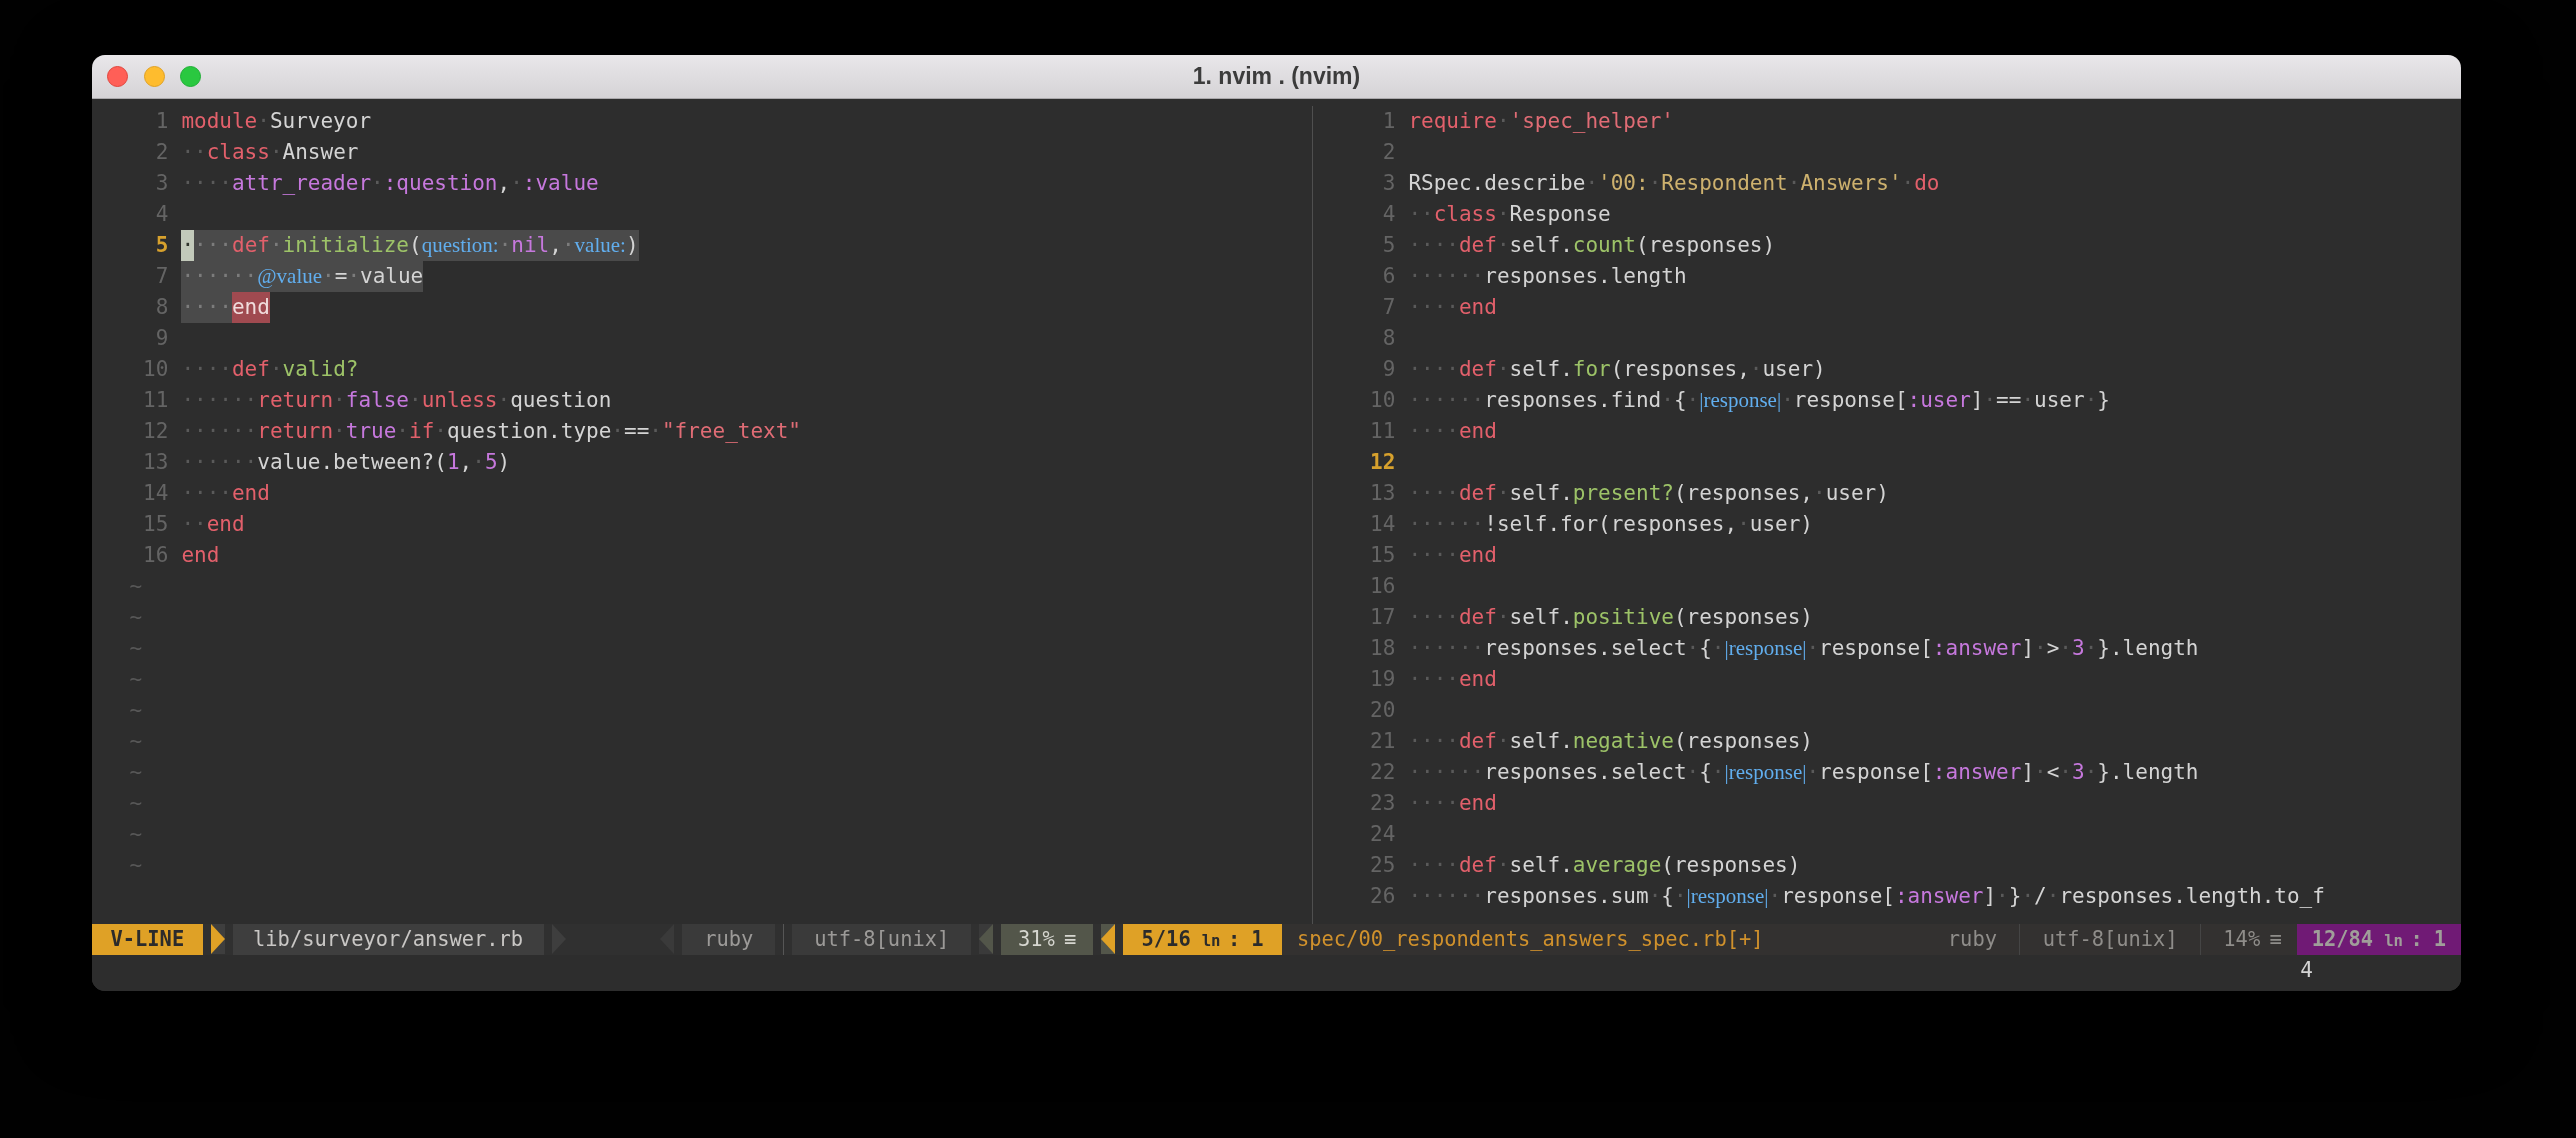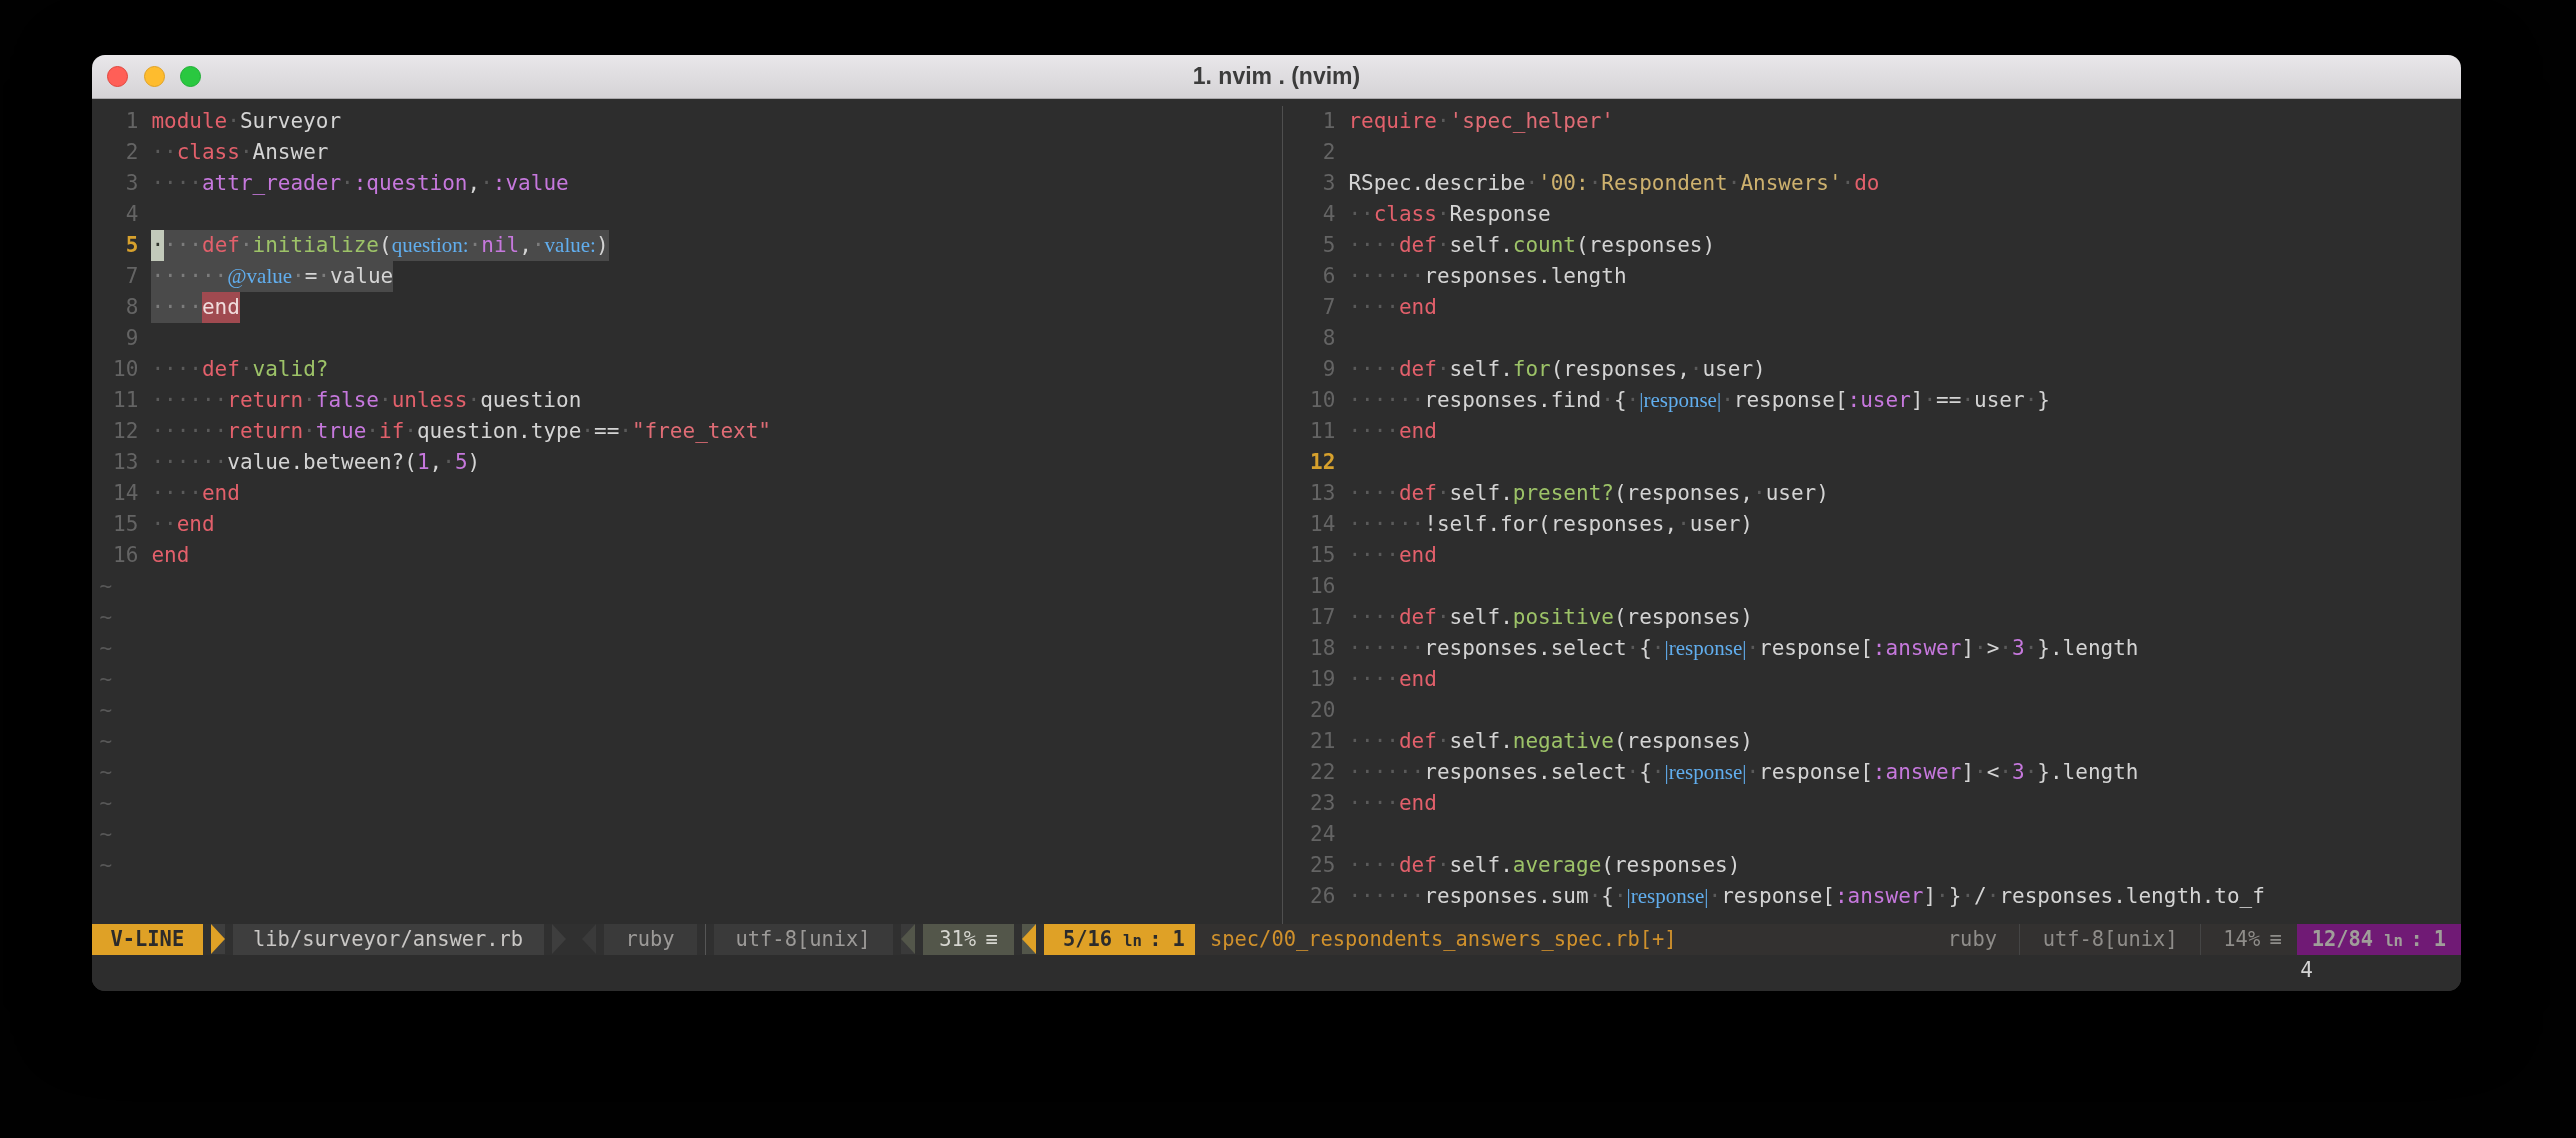--- a/index.html
+++ b/index.html
@@ -21,21 +21,21 @@
   .light.yellow { background:var(--light_yellow); border:0.9px solid #dfa023; }
   .light.green  { background:var(--light_green);  border:0.9px solid #1fae35; }
   .title { position:absolute; left:0; right:0; top:0; height:43px; line-height:43px;
            text-align:center; font-family:"Liberation Sans", sans-serif; font-size:23px;
            color:var(--title_fg); font-weight:700; }
 
   
   .content { position:relative; height:892px; background:var(--bg); padding-top:7.4px;
              font-size:21px; color:var(--fg); }
   .rows-wrap { display:flex; height:818px; overflow:hidden; }
-  .rows { overflow:hidden; }
+  .rows { overflow:hidden;margin-left:30px; }
   .rows-left { width:1185px; }
   .vdivider { width:12px; position:relative; flex-shrink:0; }
   .vdivider::after { content:""; position:absolute; left:4.6px; top:0; bottom:0; width:1.9px;
                      background:var(--divider); }
   .rows-right { flex:1; }
 
   .row { height:31px; line-height:31px; white-space:pre; padding-left:7.4px; overflow:hidden; }
   .lnum { display:inline-block; width:39px; text-align:right; margin-right:13px;
           color:var(--lineno); }
   .lnum.curln { color:var(--curlineno); font-weight:bold; }
@@ -53,21 +53,21 @@
   .cy { color:var(--cy);font-family:Liberation Serif, serif; }
   .st { color:var(--st); }
   .st2 { color:var(--st2); }
   .cursor { background:var(--cursorbg); color:#2c2f28; }
   .cursor .ws { color:#30342c; }
   .kwm { background:var(--matchbg); color:var(--matchfg); }
 
   
   .status-row { display:flex; height:31px; font-size:20.4px; }
   .statusline { height:31px; line-height:31px; display:flex; overflow:hidden; align-items:stretch; }
-  .statusline.active { width:1103px; background:var(--sl_fill);gap:8px; }
+  .statusline.active { width:1190px; background:var(--sl_fill);gap:8px; }
   .statusline.inactive { flex:1; background:var(--inactive_bg); color:var(--inactive_fg); }
 
   .seg { white-space:pre; flex-shrink:0; }
   .seg-mode { background:var(--mode_bg); color:var(--mode_fg); font-weight:bold; padding:0 18.5px; }
   .seg-file { background:var(--sl_file_bg); color:var(--sl_file_fg); padding:0 20.4px; }
   .seg-ft, .seg-enc { background:var(--sl_seg_bg); color:var(--sl_seg_fg); padding:0 22px; }
   .seg-pct { background:var(--sl_pct_bg); color:var(--sl_pct_fg); padding:0 16.7px;text-align:center; }
   .seg-pos { background:var(--mode_bg); color:var(--mode_fg); font-weight:bold; padding:0 18.5px; }
   .slfill { flex:1; }
   .tri { width:0; height:0; flex-shrink:0;

